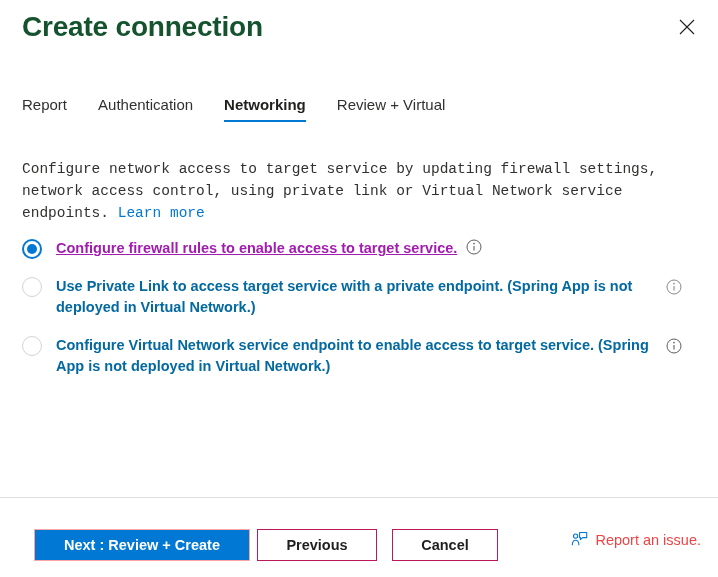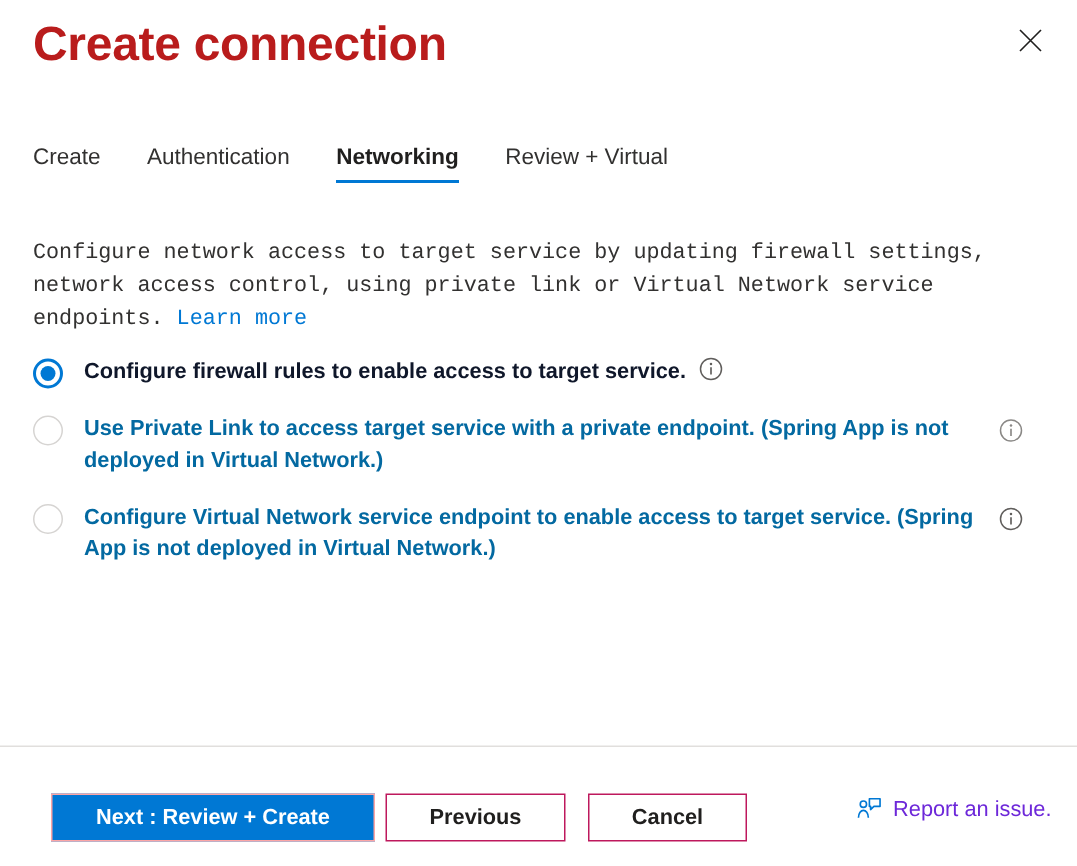--- a/index.html
+++ b/index.html
@@ -20,24 +20,24 @@
   .panel-header {
     position: absolute;
     top: 0; left: 0;
     width: 718px;
     height: 62px;
   }
   .panel-title {
     position: absolute;
     left: 22px;
     top: 11px;
-    font-size: 32px;
+    font-size: 28px;
     font-weight: bold;
     letter-spacing: -0.2px;
-    color: #b91c1c;
+    color: #14532d;
     white-space: nowrap;
   }
   .close-button {
     position: absolute;
     right: 15px;
     top: 11px;
     width: 32px;
     height: 32px;
     display: flex;
     align-items: center;
@@ -148,21 +148,22 @@
   }
 
   .option-label {
     font-size: 14.5px;
     line-height: 21px;
     flex: 1 1 auto;
     padding-right: 6px;
   }
   .option-label.selected {
     font-weight: bold;
-    color: #0f172a;
+    color: #a21caf;
+    text-decoration: underline;
   }
   .option-label.dimmed {
     font-weight: bold;
     color: #0369a1;
   }
 
   .info-icon {
     flex: 0 0 auto;
     width: 16px;
     height: 16px;
@@ -244,21 +245,21 @@
     left: 392px;
     top: 31px;
     min-width: 106px;
   }
   .report-issue {
     position: absolute;
     right: 17px;
     top: 33px;
     display: flex;
     align-items: center;
-    color: #6d28d9;
+    color: #ef4444;
     font-size: 14.5px;
     cursor: pointer;
     white-space: nowrap;
   }
   .report-issue .feedback-icon {
     width: 17px;
     height: 17px;
     margin-right: 7px;
     flex: 0 0 auto;
   }
@@ -272,21 +273,21 @@
   <button class="close-button" aria-label="Close">
     <span>
       <svg width="16" height="16" viewBox="0 0 16 16">
         <path d="M1 1 L15 15 M15 1 L1 15" stroke="#201f1e" stroke-width="1.1" fill="none"></path>
       </svg>
     </span>
   </button>
 </div>
 
 <div class="tabs">
-  <button class="tab">Create</button>
+  <button class="tab">Report</button>
   <button class="tab">Authentication</button>
   <button class="tab active">Networking</button>
   <button class="tab">Review + Virtual</button>
 </div>
 
 <div class="description">
   <span>Configure network access to target service by updating firewall settings, network access control, using private link or Virtual Network service endpoints.</span>
   <a class="link">Learn more</a>
 </div>
 

